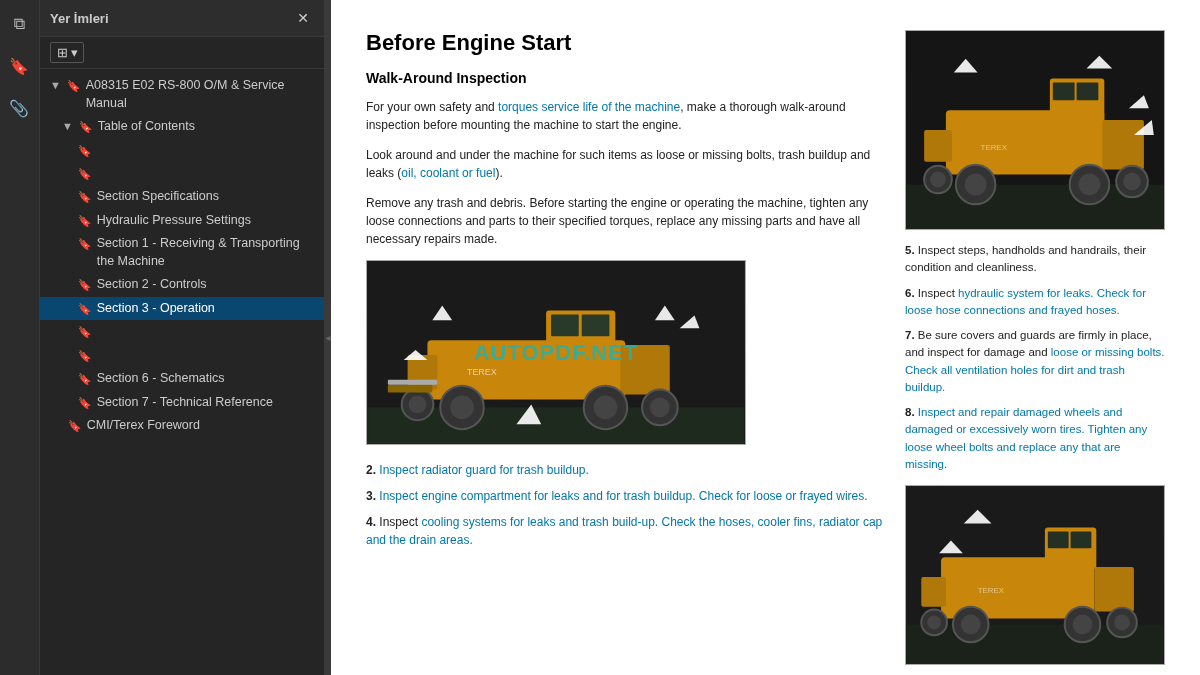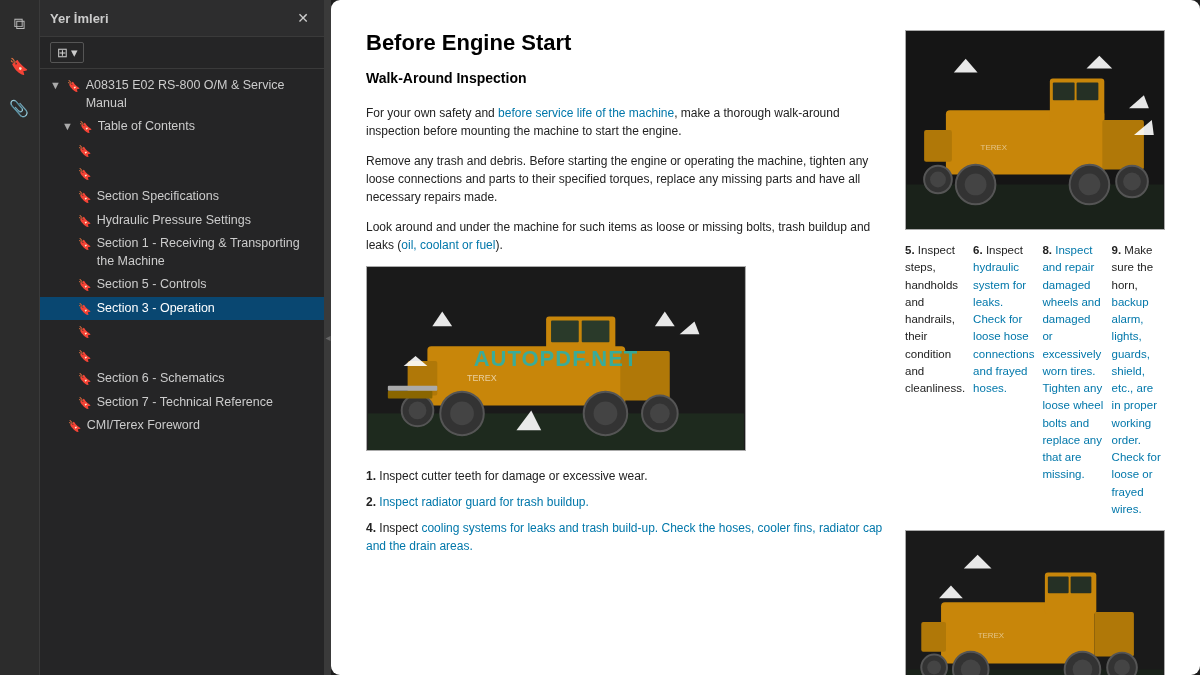--- a/index.html
+++ b/index.html
@@ -147,21 +147,20 @@
     .icon-bar-btn.active {
       color: #4fc3f7;
     }
 
     
     .main-content {
       flex: 1;
       background: #0c4a6e;
       overflow-y: auto;
       position: relative;
-      border-radius: 9px;
     }
 
     .main-content::-webkit-scrollbar {
       width: 8px;
     }
     .main-content::-webkit-scrollbar-thumb {
       background: #aaa;
     }
 
     .page-content {
@@ -185,21 +184,20 @@
       font-size: 22px;
       font-weight: bold;
       color: #000;
       margin-bottom: 2px;
     }
 
     .page-subtitle {
       font-size: 14px;
       font-weight: bold;
       color: #000;
-      margin-bottom: 6px;
     }
 
     .body-text {
       font-size: 12px;
       color: #222;
       line-height: 1.5;
     }
 
     .body-text span.highlight {
       color: #0077aa;
@@ -380,21 +378,21 @@
       <span class="item-text">Hydraulic Pressure Settings</span>
     </div>
 
     <div class="tree-item" style="padding-left: 38px;">
       <span class="icon-bookmark">🔖</span>
       <span class="item-text">Section 1 - Receiving &amp; Transporting the Machine</span>
     </div>
 
     <div class="tree-item" style="padding-left: 38px;">
       <span class="icon-bookmark">🔖</span>
-      <span class="item-text">Section 5 - Controls</span>
+      <span class="item-text">Section 2 - Controls</span>
     </div>
 
     <div class="tree-item selected" style="padding-left: 38px;">
       <span class="icon-bookmark">🔖</span>
       <span class="item-text">Section 3 - Operation</span>
     </div>
 
     <div class="tree-item" style="padding-left: 38px;">
       <span class="icon-bookmark">🔖</span>
     </div>
@@ -425,29 +423,29 @@
 
 <div class="main-content">
   <div class="page-content">
 
     <div class="left-column">
 
       <h1 class="page-title">Before Engine Start</h1>
       <h3 class="page-subtitle">Walk-Around Inspection</h3>
 
       <p class="body-text">
-        For your own safety and <span class="highlight">before service life of the machine</span>, make a thorough walk-around inspection before mounting the machine to start the engine.
+        For your own safety and <span class="highlight">torques service life of the machine</span>, make a thorough walk-around inspection before mounting the machine to start the engine.
+      </p>
+
+      <p class="body-text">
+        Look around and under the machine for such items as loose or missing bolts, trash buildup and leaks (<span class="highlight">oil, coolant or fuel</span>).
       </p>
 
       <p class="body-text">
         Remove any trash and debris. Before starting the engine or operating the machine, tighten any loose connections and parts to their specified torques, replace any missing parts and have all necessary repairs made.
-      </p>
-
-      <p class="body-text">
-        Look around and under the machine for such items as loose or missing bolts, trash buildup and leaks (<span class="highlight">oil, coolant or fuel</span>).
       </p>
 
       <div class="image-box">
         <div class="image-box-inner">
 
           <svg viewBox="0 0 380 185" width="100%" height="100%">
 
             <rect width="380" height="185" fill="#1a1a1a"></rect>
 
             <rect x="0" y="148" width="380" height="37" fill="#1e2a1e"></rect>
@@ -486,28 +484,28 @@
 
             <text x="100" y="115" font-size="9" fill="white" opacity="0.6">TEREX</text>
           </svg>
 
           <div class="watermark">AUTOPDF.NET</div>
         </div>
       </div>
 
       <div class="numbered-list">
 
-        <div class="list-item-row">
-          <strong>1.</strong> Inspect cutter teeth for damage or excessive wear.
-        </div>
 
         <div class="list-item-row">
           <strong>2.</strong> <span class="blue">Inspect radiator guard for trash buildup.</span>
         </div>
 
+        <div class="list-item-row">
+          <strong>3.</strong> <span class="blue">Inspect engine compartment for leaks and for trash buildup. Check for loose or frayed wires.</span>
+        </div>
 
         <div class="list-item-row">
           <strong>4.</strong> Inspect <span class="blue">cooling systems for leaks and trash build-up. Check the hoses, cooler fins, radiator cap and the drain areas.</span>
         </div>
 
       </div>
     </div>
 
     <div class="right-column">
 
@@ -542,38 +540,38 @@
             <polygon points="195,25 182,38 208,38" fill="white" opacity="0.9"></polygon>
 
             <polygon points="240,65 225,78 245,78" fill="white" opacity="0.9"></polygon>
             <polygon points="248,90 230,105 250,105" fill="white" opacity="0.9"></polygon>
 
             <text x="75" y="120" font-size="8" fill="white" opacity="0.5">TEREX</text>
           </svg>
         </div>
       </div>
 
-      <div style="display:flex; flex-direction:row; gap:8px;">
+      <div style="display:flex; flex-direction:column; gap:8px;">
 
         <div class="right-body-text">
           <span class="num">5.</span> Inspect steps, handholds and handrails, their condition and cleanliness.
         </div>
 
         <div class="right-body-text">
           <span class="num">6.</span> Inspect <span class="blue">hydraulic system for leaks. Check for loose hose connections and frayed hoses.</span>
         </div>
 
+        <div class="right-body-text">
+          <span class="num">7.</span> Be sure covers and guards are firmly in place, and inspect for damage and <span class="blue">loose or missing bolts. Check all ventilation holes for dirt and trash buildup.</span>
+        </div>
 
         <div class="right-body-text">
           <span class="num">8.</span> <span class="blue">Inspect and repair damaged wheels and damaged or excessively worn tires. Tighten any loose wheel bolts and replace any that are missing.</span>
         </div>
 
-        <div class="right-body-text">
-          <span class="num">9.</span> Make sure the horn, <span class="blue">backup alarm, lights, guards, shield, etc., are in proper working order. Check for loose or frayed wires.</span>
-        </div>
       </div>
 
       <div class="right-image-box2">
         <div style="width:100%;height:100%;background:linear-gradient(135deg,#181818 0%,#282828 60%,#181818 100%);position:relative;">
           <svg viewBox="0 0 260 180" width="100%" height="100%">
             <rect width="260" height="180" fill="#1a1a1a"></rect>
             <rect x="0" y="140" width="260" height="40" fill="#1a221a"></rect>
 
             <rect x="35" y="72" width="155" height="62" rx="4" fill="#c8860a"></rect>
 

